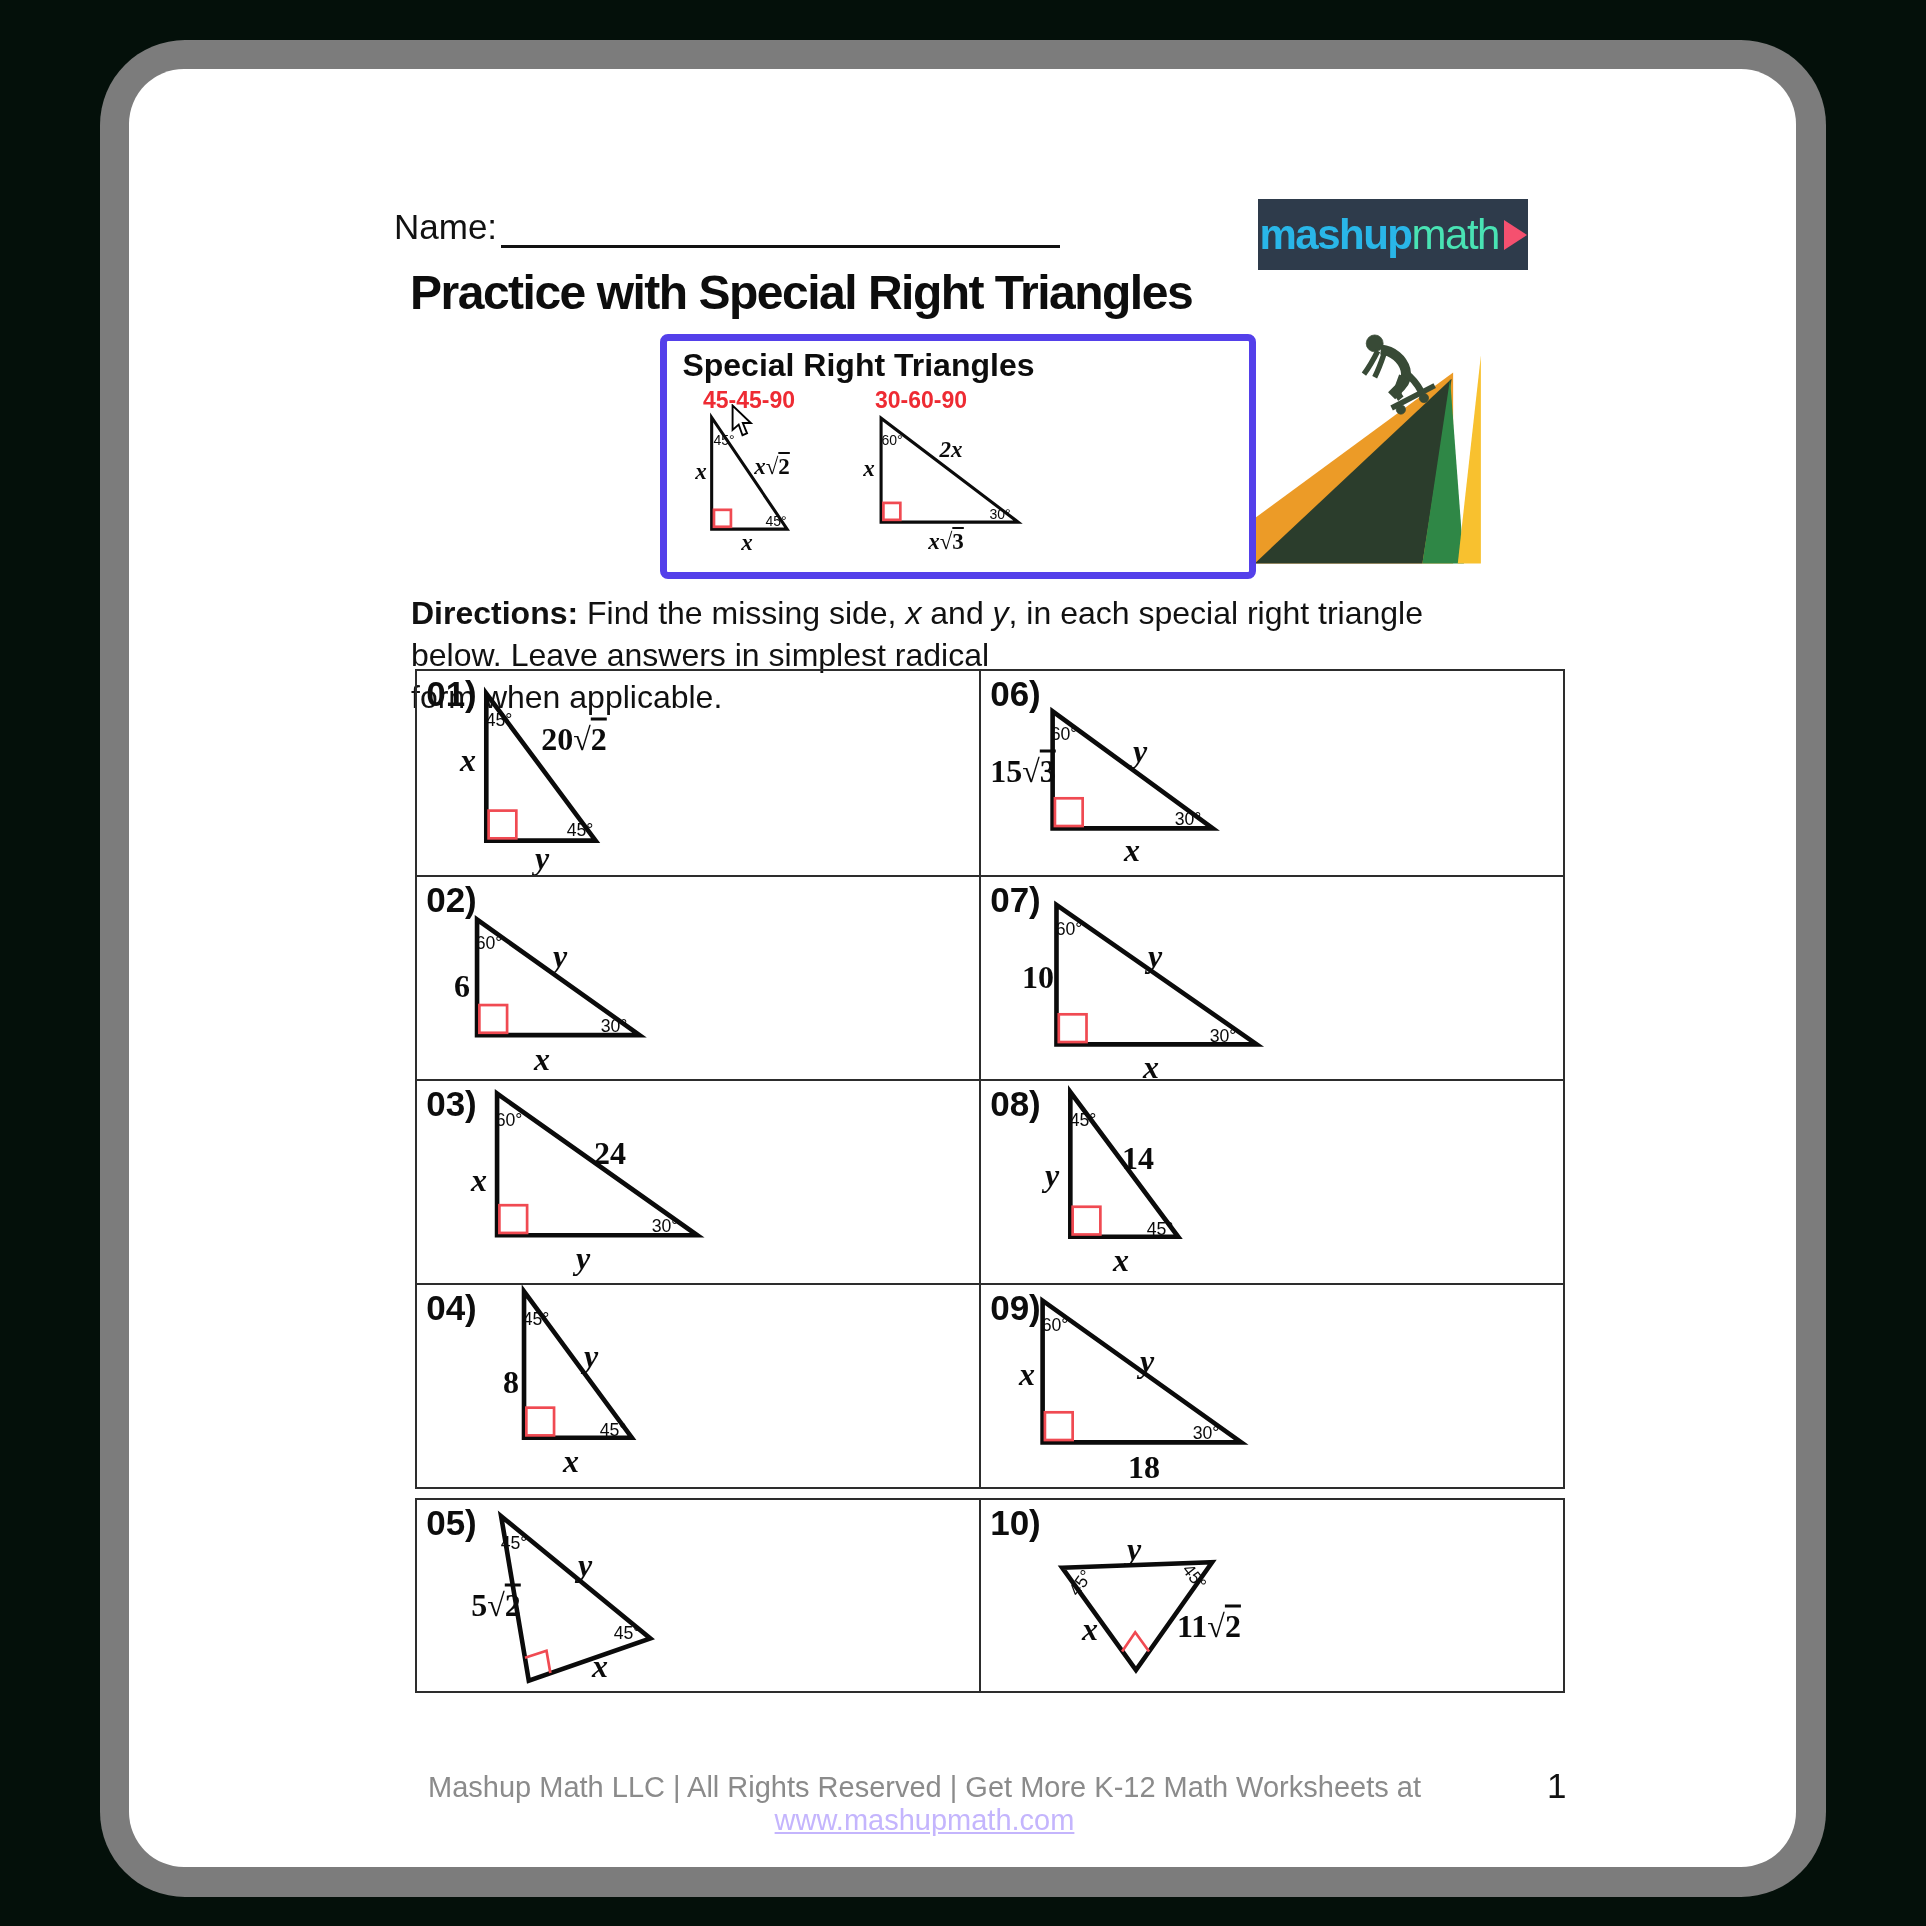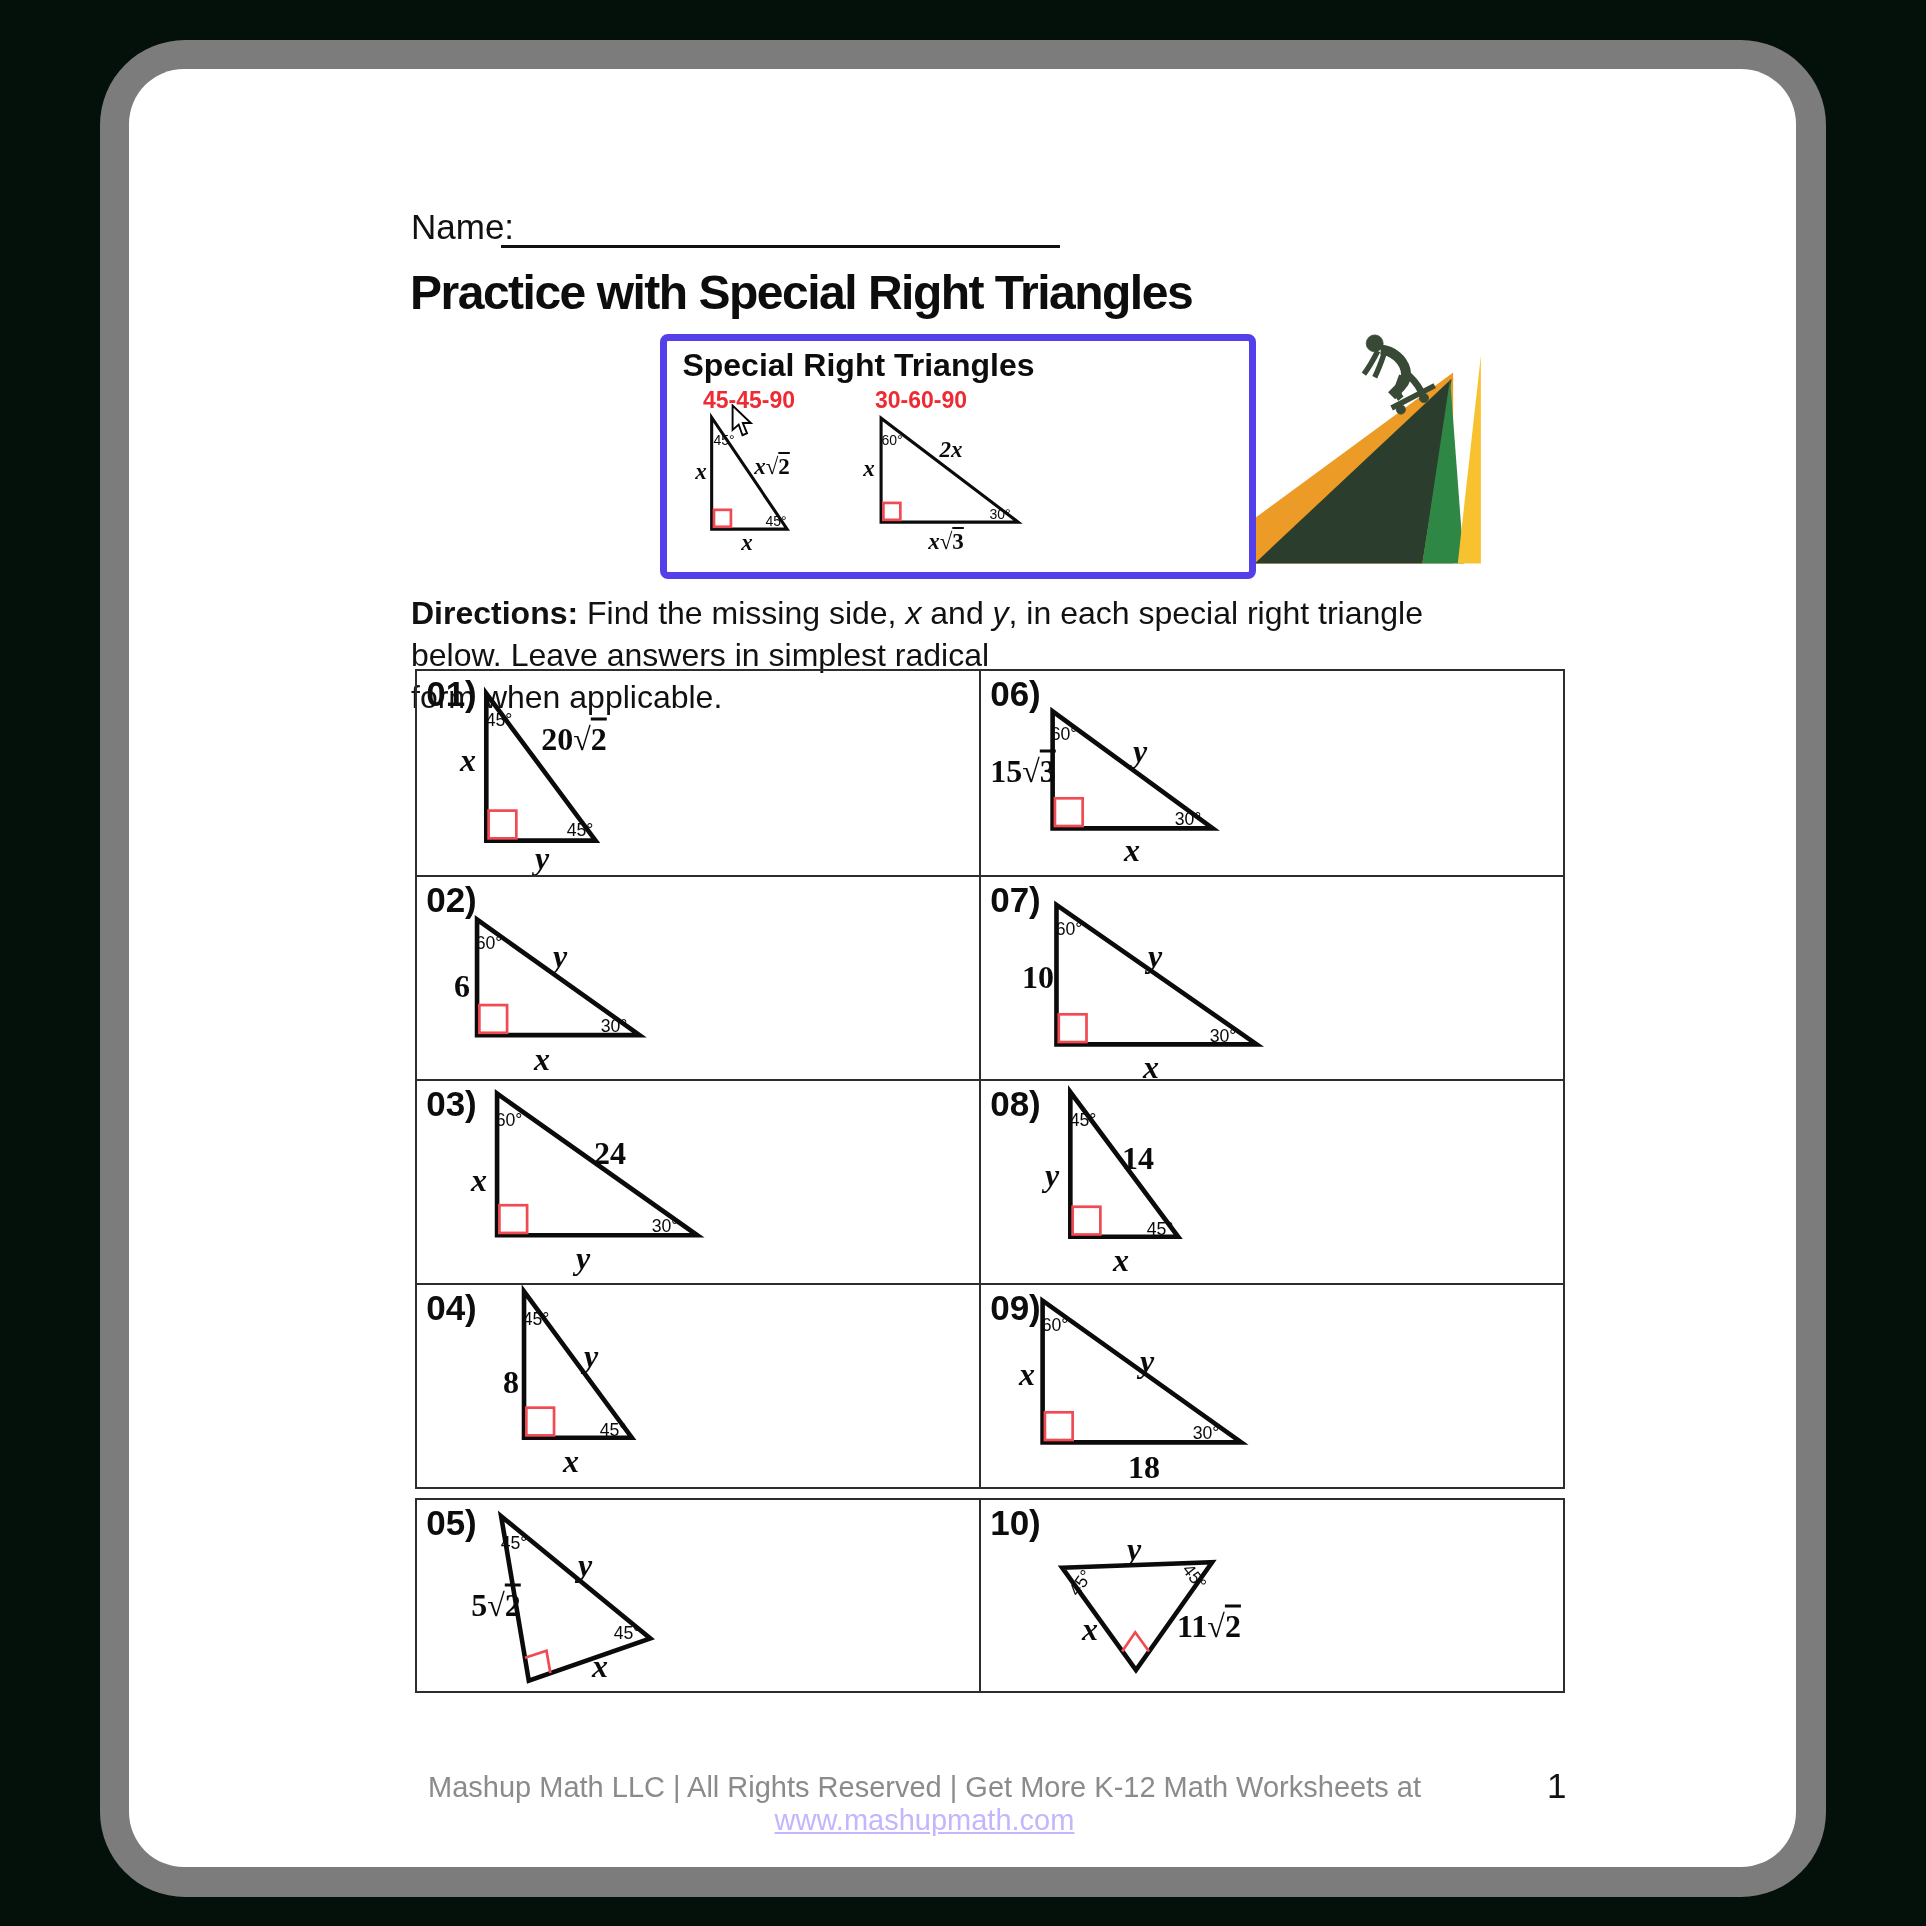--- a/index.html
+++ b/index.html
@@ -2,21 +2,21 @@
 <html style="font-size:12.3px"><head>
 <meta charset="utf-8">
 <style>
   html,body{margin:0;padding:0;width:1926px;height:1926px;background:#04100a;overflow:hidden;
     font-family:"Liberation Sans",sans-serif;}
   .screen{position:absolute;left:0;top:0;width:1926px;height:1926px;}
   .bg-frame{position:absolute;left:100px;top:40px;width:1726px;height:1857px;background:#7c7c7c;border-radius:85px;}
   .bg-page{position:absolute;left:129px;top:69px;width:1667px;height:1798px;background:#ffffff;border-radius:55px;}
 
   
-  .name-label{position:absolute;left:411px;top:207px;font-size:35px;color:#111;text-align:center;}
+  .name-label{position:absolute;left:394px;top:207px;font-size:35px;color:#111;text-align:center;}
   .name-line{position:absolute;left:501px;top:203px;width:559px;height:42px;border-bottom:3.1px solid #111;}
   .logo{position:absolute;left:1258px;top:199px;width:270px;height:71px;background:#2e3b4b;
     display:flex;align-items:center;justify-content:center;}
   .logo .w1{font-size:42px;font-weight:800;color:#29b6e8;letter-spacing:-1.5px;}
   .logo .w2{font-size:42px;font-weight:400;color:#49e3b4;letter-spacing:-1.5px;}
   .logo .play{width:0;height:0;border-left:23px solid #f5506f;border-top:15.4px solid transparent;
     border-bottom:15.4px solid transparent;margin-left:4.6px;}
   .title{position:absolute;left:410px;top:265px;font-size:48px;font-weight:900;color:#0d0d0d;letter-spacing:-1.5px;}
 
   
@@ -65,20 +65,25 @@
 </style>
 </head>
 <body>
 
 <div class="screen">
   <div class="bg-frame"></div>
   <div class="bg-page"></div>
 
   <span class="name-label">Name:</span>
   <div class="name-line"></div>
+  <div class="logo">
+    <span class="w1">mashup</span>
+      <span class="w2">math</span>
+    <span class="play"></span>
+  </div>
   <div class="title">Practice with Special Right Triangles</div>
 
   <svg class="skater-svg" width="288" height="240" viewBox="0 0 374 312">
     <polygon points="0,306 338,58 338,306" fill="#ec9b27"></polygon>
     <polygon points="80,306 336,66 298,306" fill="#2b3d2c"></polygon>
     <polygon points="298,306 334,66 352,306" fill="#2f8746"></polygon>
     <polygon points="344,306 374,306 374,36" fill="#f8c12f"></polygon>
     <g fill="#384a36" stroke="#384a36">
       <circle cx="236" cy="20" r="11"></circle>
       <path d="M244,28 C260,30 272,40 276,54 C278,62 276,70 270,76 L258,88" stroke-width="13" fill="none"></path>

